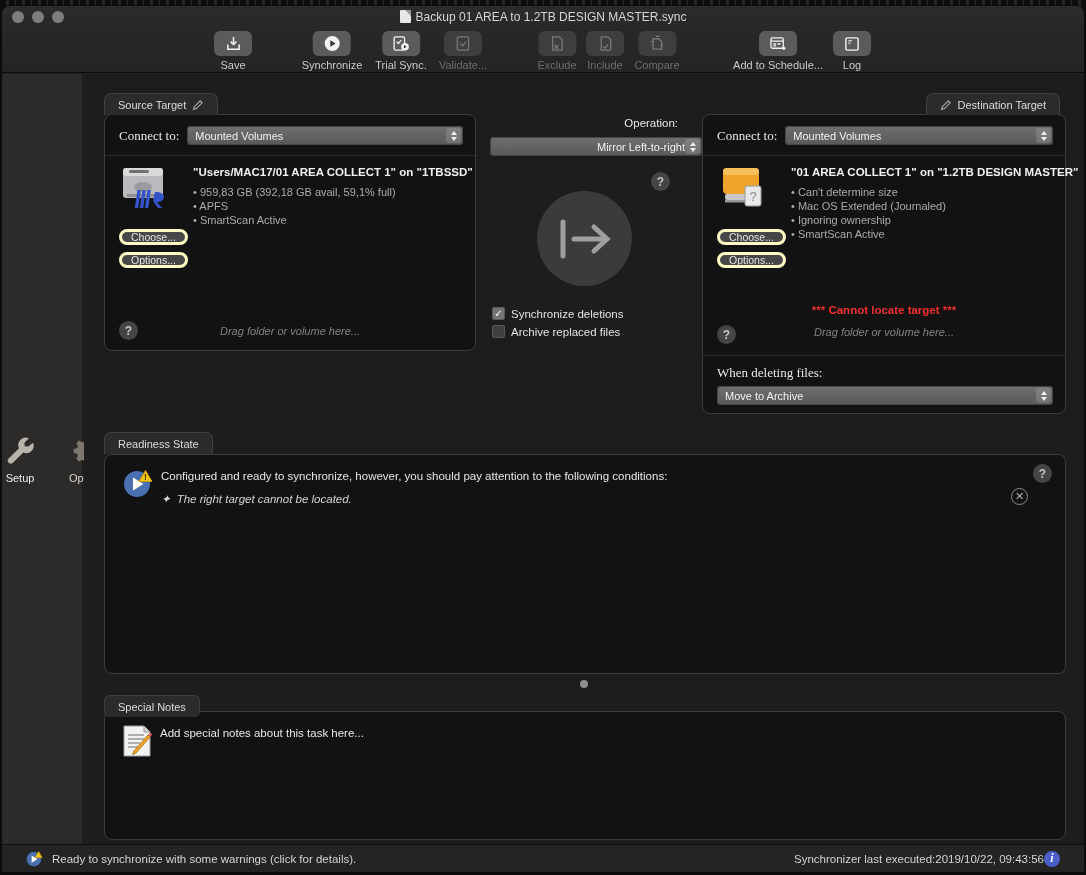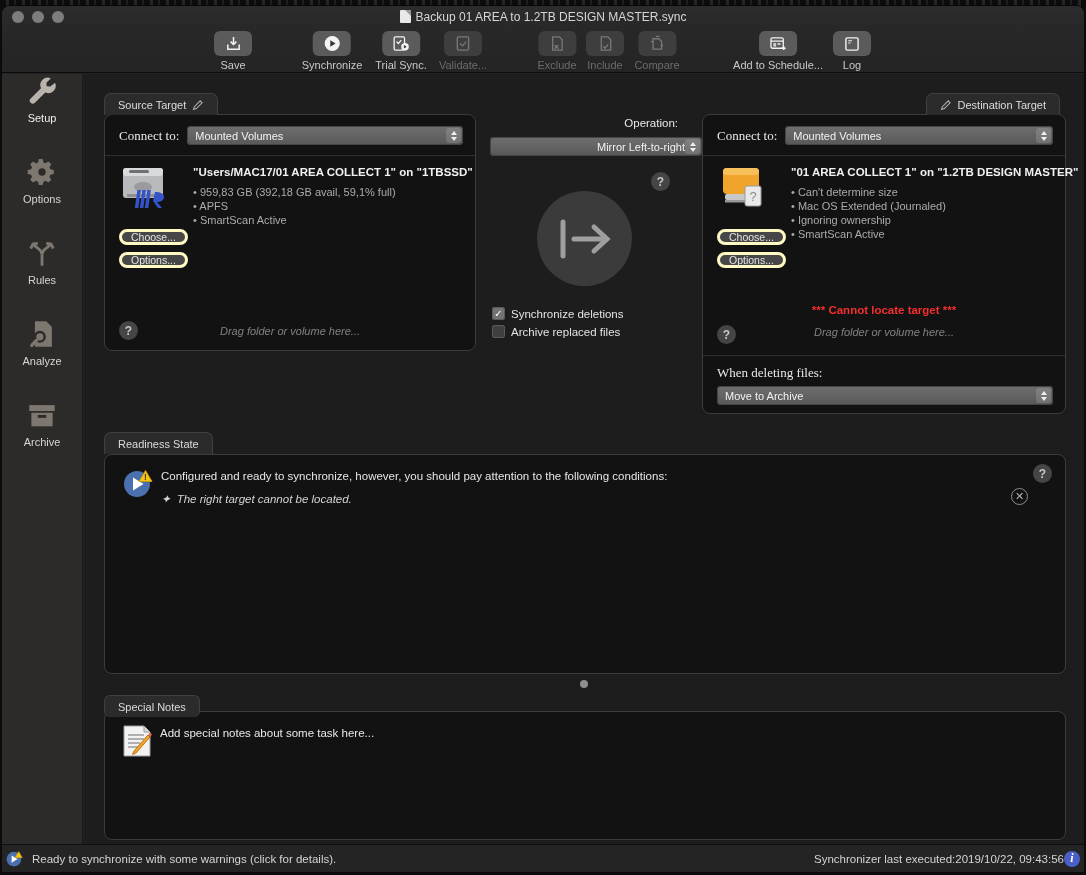--- a/index.html
+++ b/index.html
@@ -30,21 +30,21 @@
   .tbtn { position:absolute; top:4px; transform:translateX(-50%); display:flex;
     flex-direction:column; align-items:center; cursor:default; }
   .tile { width:38px; height:25px; border-radius:6px; background:#5b5b5b;
     display:flex; align-items:center; justify-content:center; color:#f3f3f3; }
   .tbtn.disabled .tile { background:#3e3e3e; color:#787878; }
   .tlabel { margin-top:3px; font-size:11px; color:#c9c9c9; white-space:nowrap; }
   .tbtn.disabled .tlabel { color:#6c6c6c; }
 
   
   .sidebar { position:absolute; left:0; top:68px; width:81px; bottom:28px;
-    background:#2d2b29; border-right:1px solid #191919; display:flex; flex-direction:column;
+    background:#2d2b29; border-right:1px solid #191919; display:flex; flex-direction:row;
     align-items:center; gap:31px; }
   .side-item { display:flex; flex-direction:column; align-items:center; gap:4px; color:#7d776f; }
   .side-item .slabel { font-size:11px; color:#d8d4cf; }
   .side-item.active { color:#b9b3ab; }
   .side-item.active .slabel { color:#f0eeec; }
 
   
   .content { position:absolute; left:82px; top:68px; right:0; bottom:28px; background:#1d1d1d; }
 
   .panel { position:absolute; background:#121212; border:1px solid #3c3c3c; border-radius:8px; }
@@ -107,21 +107,21 @@
   .r-dismiss { position:absolute; right:37px; top:33px; width:17px; height:17px; border-radius:50%;
     border:1px solid #8d8d8d; color:#b5b5b5; font-size:11px; display:flex; align-items:center;
     justify-content:center; }
   .split-dot { position:absolute; left:496px; top:606px; width:8px; height:8px; border-radius:50%;
     background:#8e8e8e; }
   .notes-icon { position:absolute; left:15px; top:11px; }
   .notes-text { position:absolute; left:55px; top:15px; font-size:11.5px; color:#e8e8e8; }
 
   
   .statusbar { position:absolute; left:0; right:0; bottom:0; height:28px; background:#242424;
-    border-top:1px solid #0f0f0f; display:flex; align-items:center; padding:0 4px;
+    border-top:1px solid #0f0f0f; display:flex; align-items:center; padding:0 24px;
     font-size:11.5px; color:#d4d4d4; }
   .status-left { display:flex; align-items:center; gap:8px; }
   .status-right { margin-left:auto; display:flex; align-items:center; }
   .info-i { width:16px; height:16px; border-radius:50%; background:#4a5fc7; color:#fff;
     font-family:"Liberation Serif", serif; font-style:italic; font-weight:bold; font-size:12px;
     display:flex; align-items:center; justify-content:center; }
 
   svg { display:block; }
 </style>
 </head>
@@ -494,21 +494,21 @@
     <div class="panel" style="left:20px; top:637px; width:962px; height:129px;">
       <span class="notes-icon">
         <svg width="34" height="36" viewBox="0 0 34 36">
             <path d="M4 3h20l6 6v24H4z" fill="#f2f2f2" stroke="#9b9b9b"></path>
             <path d="M24 3v6h6" fill="#d7d7d7" stroke="#9b9b9b"></path>
             <path d="M8 12h16M8 16h16M8 20h12M8 24h10" stroke="#9a9a9a" stroke-width="1.5"></path>
             <path d="M30 14 16 30l-3.5 1.5L14 28 28 12z" fill="#f0a42c" stroke="#b97b13"></path>
             <path d="M28 12l2 2 2-2.5-1.8-1.8z" fill="#e8635a"></path>
           </svg>
       </span>
-      <div class="notes-text">Add special notes about some task here...</div>
+      <div class="notes-text">Add special notes about this task here...</div>
     </div>
   </div>
 
   <div class="statusbar">
     <div class="status-left">
       <span>
         <svg width="18" height="17" viewBox="0 0 32 30">
             <circle cx="14" cy="16" r="13" fill="#4a70b0"></circle>
             <path d="M10 9.5v13l10.5-6.5z" fill="#ffffff"></path>
             <path d="M22.5 2.5 29 13.5H16z" fill="#f5c518" stroke="#c79a0a" stroke-width="1"></path>

